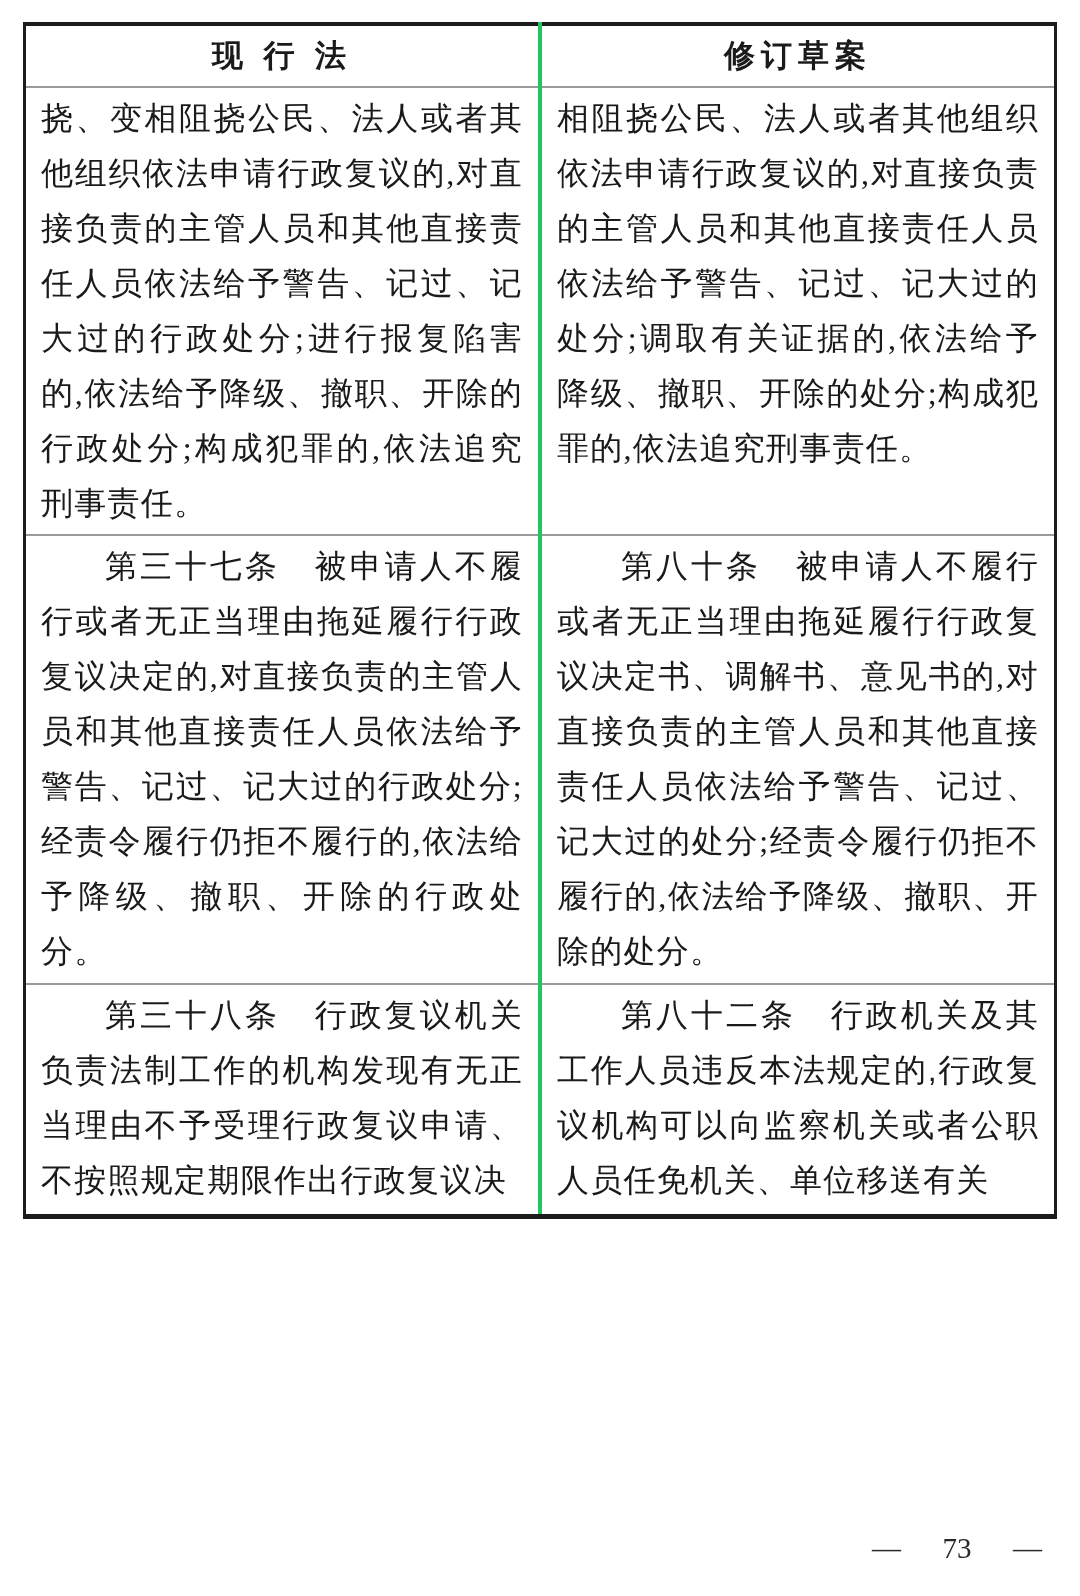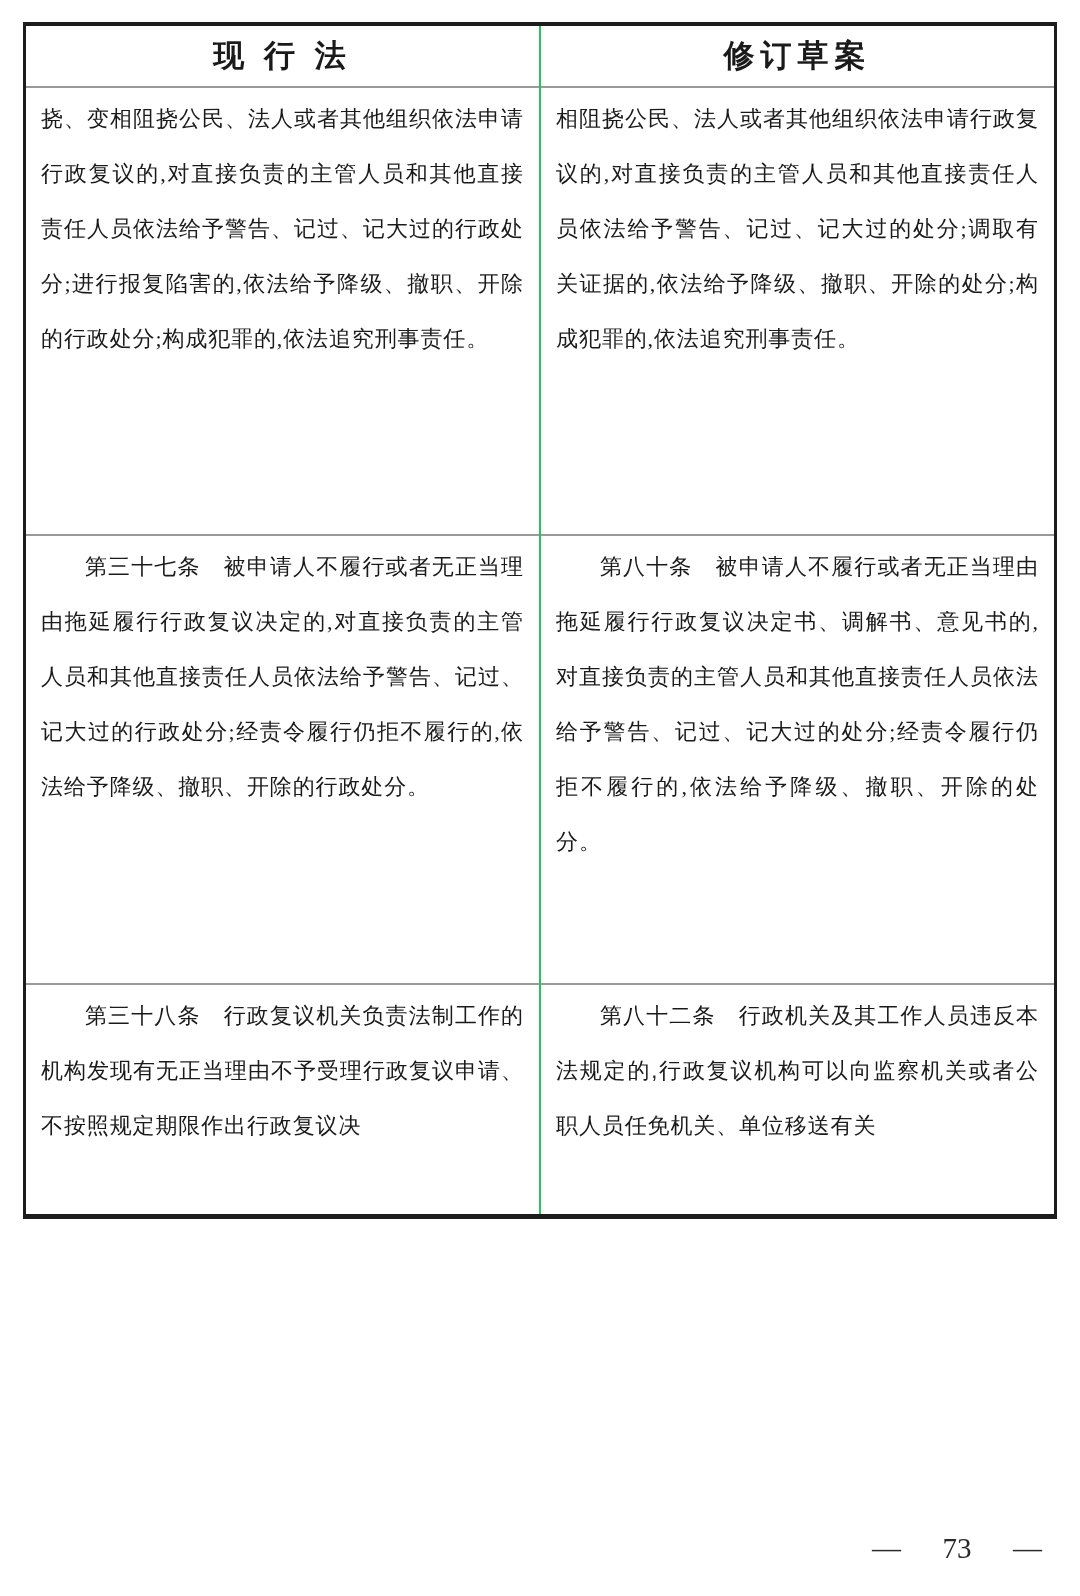--- a/index.html
+++ b/index.html
@@ -20,40 +20,40 @@
     top: 22px;
     width: 1034px;
     border-collapse: collapse;
     table-layout: fixed;
     border: 3px solid #1c1c1c;
     border-top-width: 4px;
     border-bottom-width: 5px;
   }
   .doc-table col { width: 50%; }
   .doc-table th, .doc-table td {
-    border-left: 2px solid #22c55e;
+    border-left: 4px solid #22c55e;
     border-top: 2px solid #9a9a9a;
     vertical-align: top;
     overflow: hidden;
   }
   .doc-table th:first-child, .doc-table td:first-child { border-left: none; }
   .header-row th {
     height: 60px;
     text-align: center;
     vertical-align: middle;
-    font-family: Liberation Serif, serif;
+    font-family: Liberation Sans, sans-serif;
     font-weight: bold;
     font-size: 31px;
     letter-spacing: 6px;
     border-top: none;
     padding: 0;
   }
   .doc-table td {
     padding: 3px 15px 0 15px;
-    font-size: 22px;
+    font-size: 32px;
     line-height: 55px;
     text-align: justify;
     letter-spacing: 0.04em;
   }
   tr.r0 td { height: 443px; }
   tr.r1 td { height: 444px; }
   tr.r2 td { height: 290px; }
   tr.r3 td { height: 226px; }
   .cell { width: 100%; height: 100%; overflow: hidden; }
   .para { margin: 0; }

